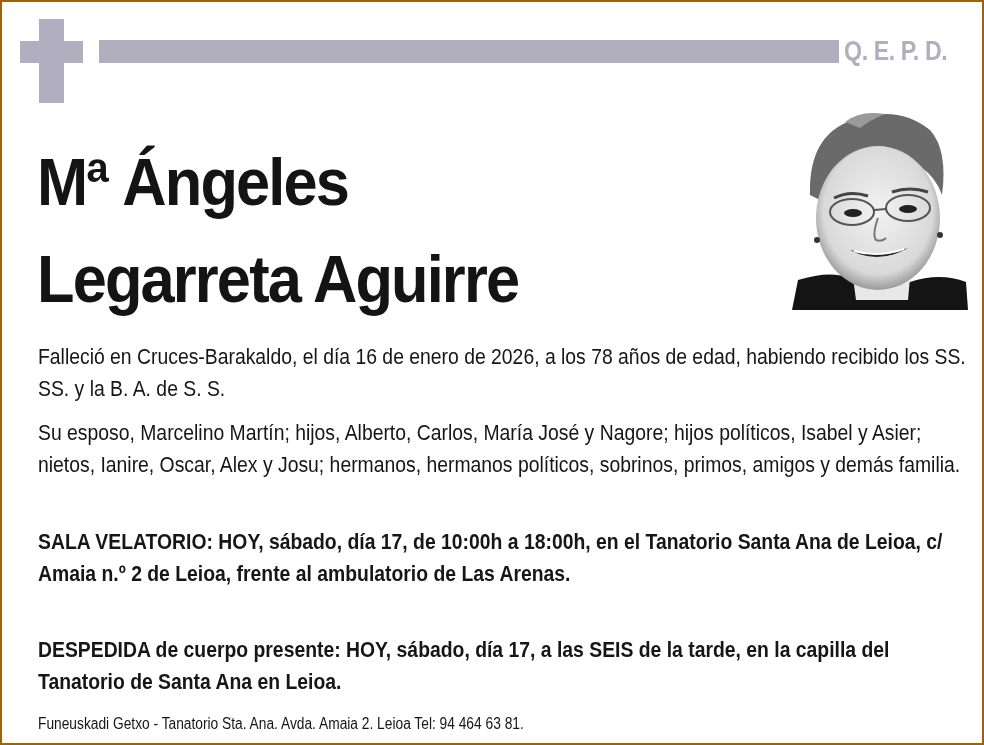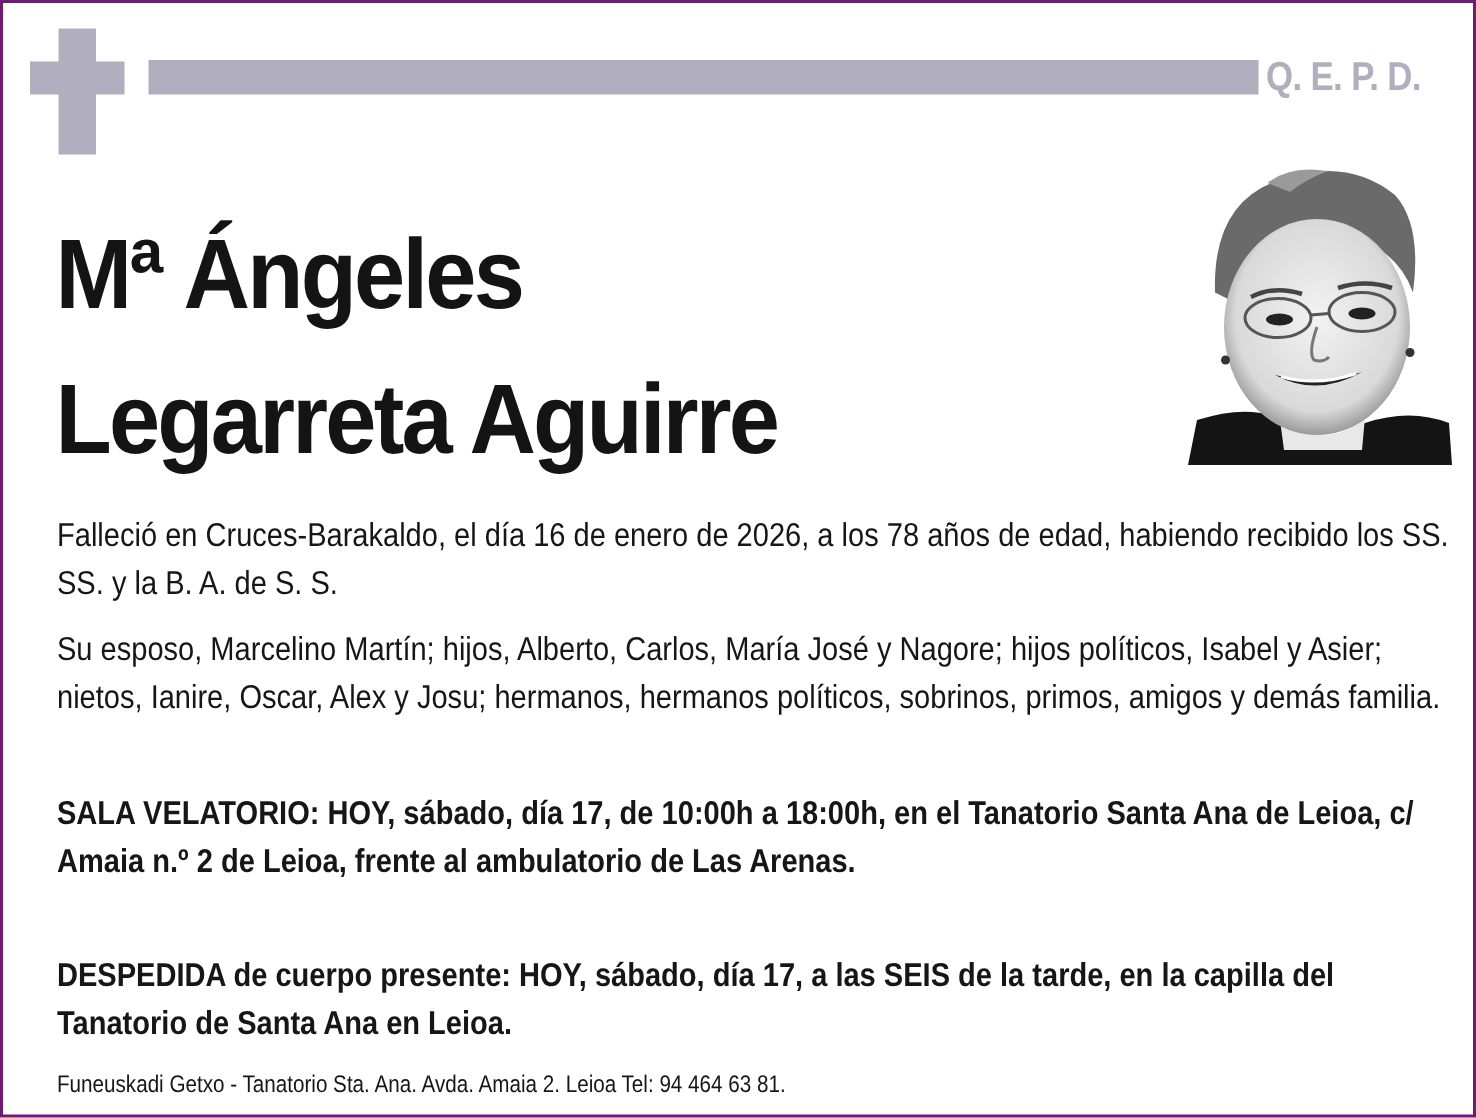--- a/index.html
+++ b/index.html
@@ -1,20 +1,20 @@
 <!DOCTYPE html>
 <html><head>
   <meta charset="utf-8">
   <style>
     html, body { margin: 0; padding: 0; background: #ffffff; }
     body { width: 984px; height: 745px; overflow: hidden; }
     .frame {
       position: absolute; left: 0; top: 0;
       width: 980px; height: 741px;
-      border: 2px solid #701a75;
+      border: 2px solid #a16207;
       background: #ffffff;
       font-family: "Liberation Sans", sans-serif;
       color: #161616;
     }
     .cross-v { position: absolute; left: 37px; top: 17px; width: 25px; height: 84px; background: #b1aebf; }
     .cross-h { position: absolute; left: 18px; top: 39px; width: 63px; height: 22px; background: #b1aebf; }
     .rule { position: absolute; left: 97px; top: 38px; width: 740px; height: 23px; background: #b1aebf; }
     .qepd {
       position: absolute; left: 842px; top: 34px;
       font-family: "Liberation Sans", sans-serif; font-weight: bold;

